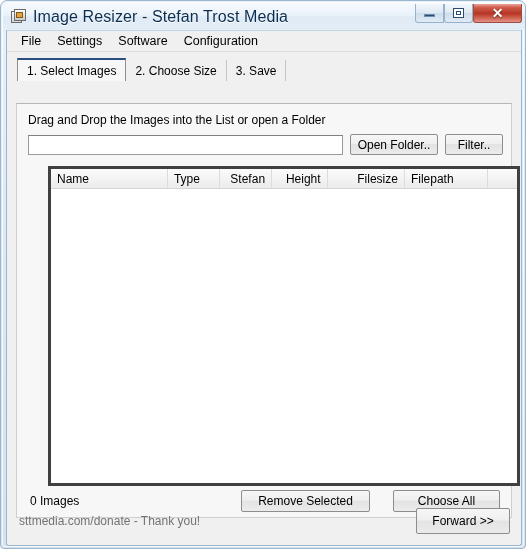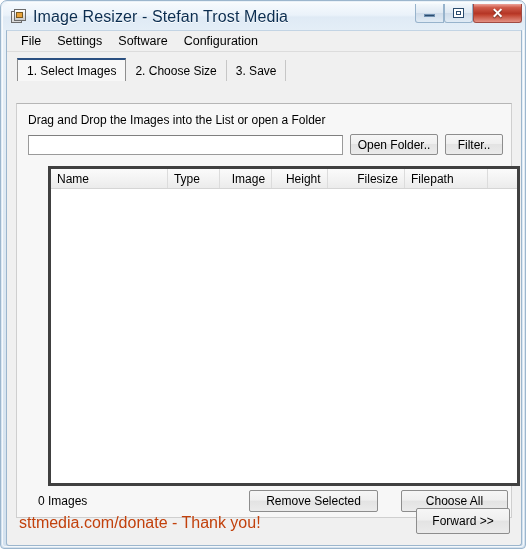--- a/index.html
+++ b/index.html
@@ -277,21 +277,21 @@
   }
   .hcell.right { justify-content: flex-end; }
   .list-body {
     height: 292px;
     background: #ffffff;
   }
 
   
   .panel-bottom {
     position: absolute;
-    left: 8px; top: 382px;
+    left: 0; top: 382px;
     width: 100%;
     height: 30px;
     display: flex;
     align-items: center;
   }
   .count-label {
     margin-left: 13px;
     font-size: 12px;
     color: #000;
   }
@@ -308,22 +308,22 @@
   .statusbar {
     position: absolute;
     left: 0; bottom: 0;
     width: 100%;
     height: 46px;
     box-sizing: border-box;
   }
   .status-text {
     position: absolute;
     left: 12px; top: 15px;
-    font-size: 16px;
-    color: #c2410c;
+    font-size: 12px;
+    color: #737373;
   }
   .btn-forward {
     position: absolute;
     right: 11px; top: 9px;
     width: 94px; height: 26px;
   }
 </style>
 </head>
 <body>
 
@@ -373,21 +373,21 @@
       <div class="row-input">
         <input class="text-input" type="text" placeholder="" style="">
         <div class="btn btn-openfolder">Open Folder..</div>
         <div class="btn btn-filter">Filter..</div>
       </div>
 
       <div class="listbox">
         <div class="list-header">
           <div class="hcell" style="width:118px">Name</div>
           <div class="hcell" style="width:53px">Type</div>
-          <div class="hcell right" style="width:52px">Image</div>
+          <div class="hcell right" style="width:52px">Stefan</div>
           <div class="hcell right" style="width:56px">Height</div>
           <div class="hcell right" style="width:78px">Filesize</div>
           <div class="hcell" style="width:84px">Filepath</div>
           <div class="hcell" style="width:29px;border-right:none"></div>
         </div>
         <div class="list-body"></div>
       </div>
 
       <div class="panel-bottom">
         <div class="count-label">0 Images</div>

